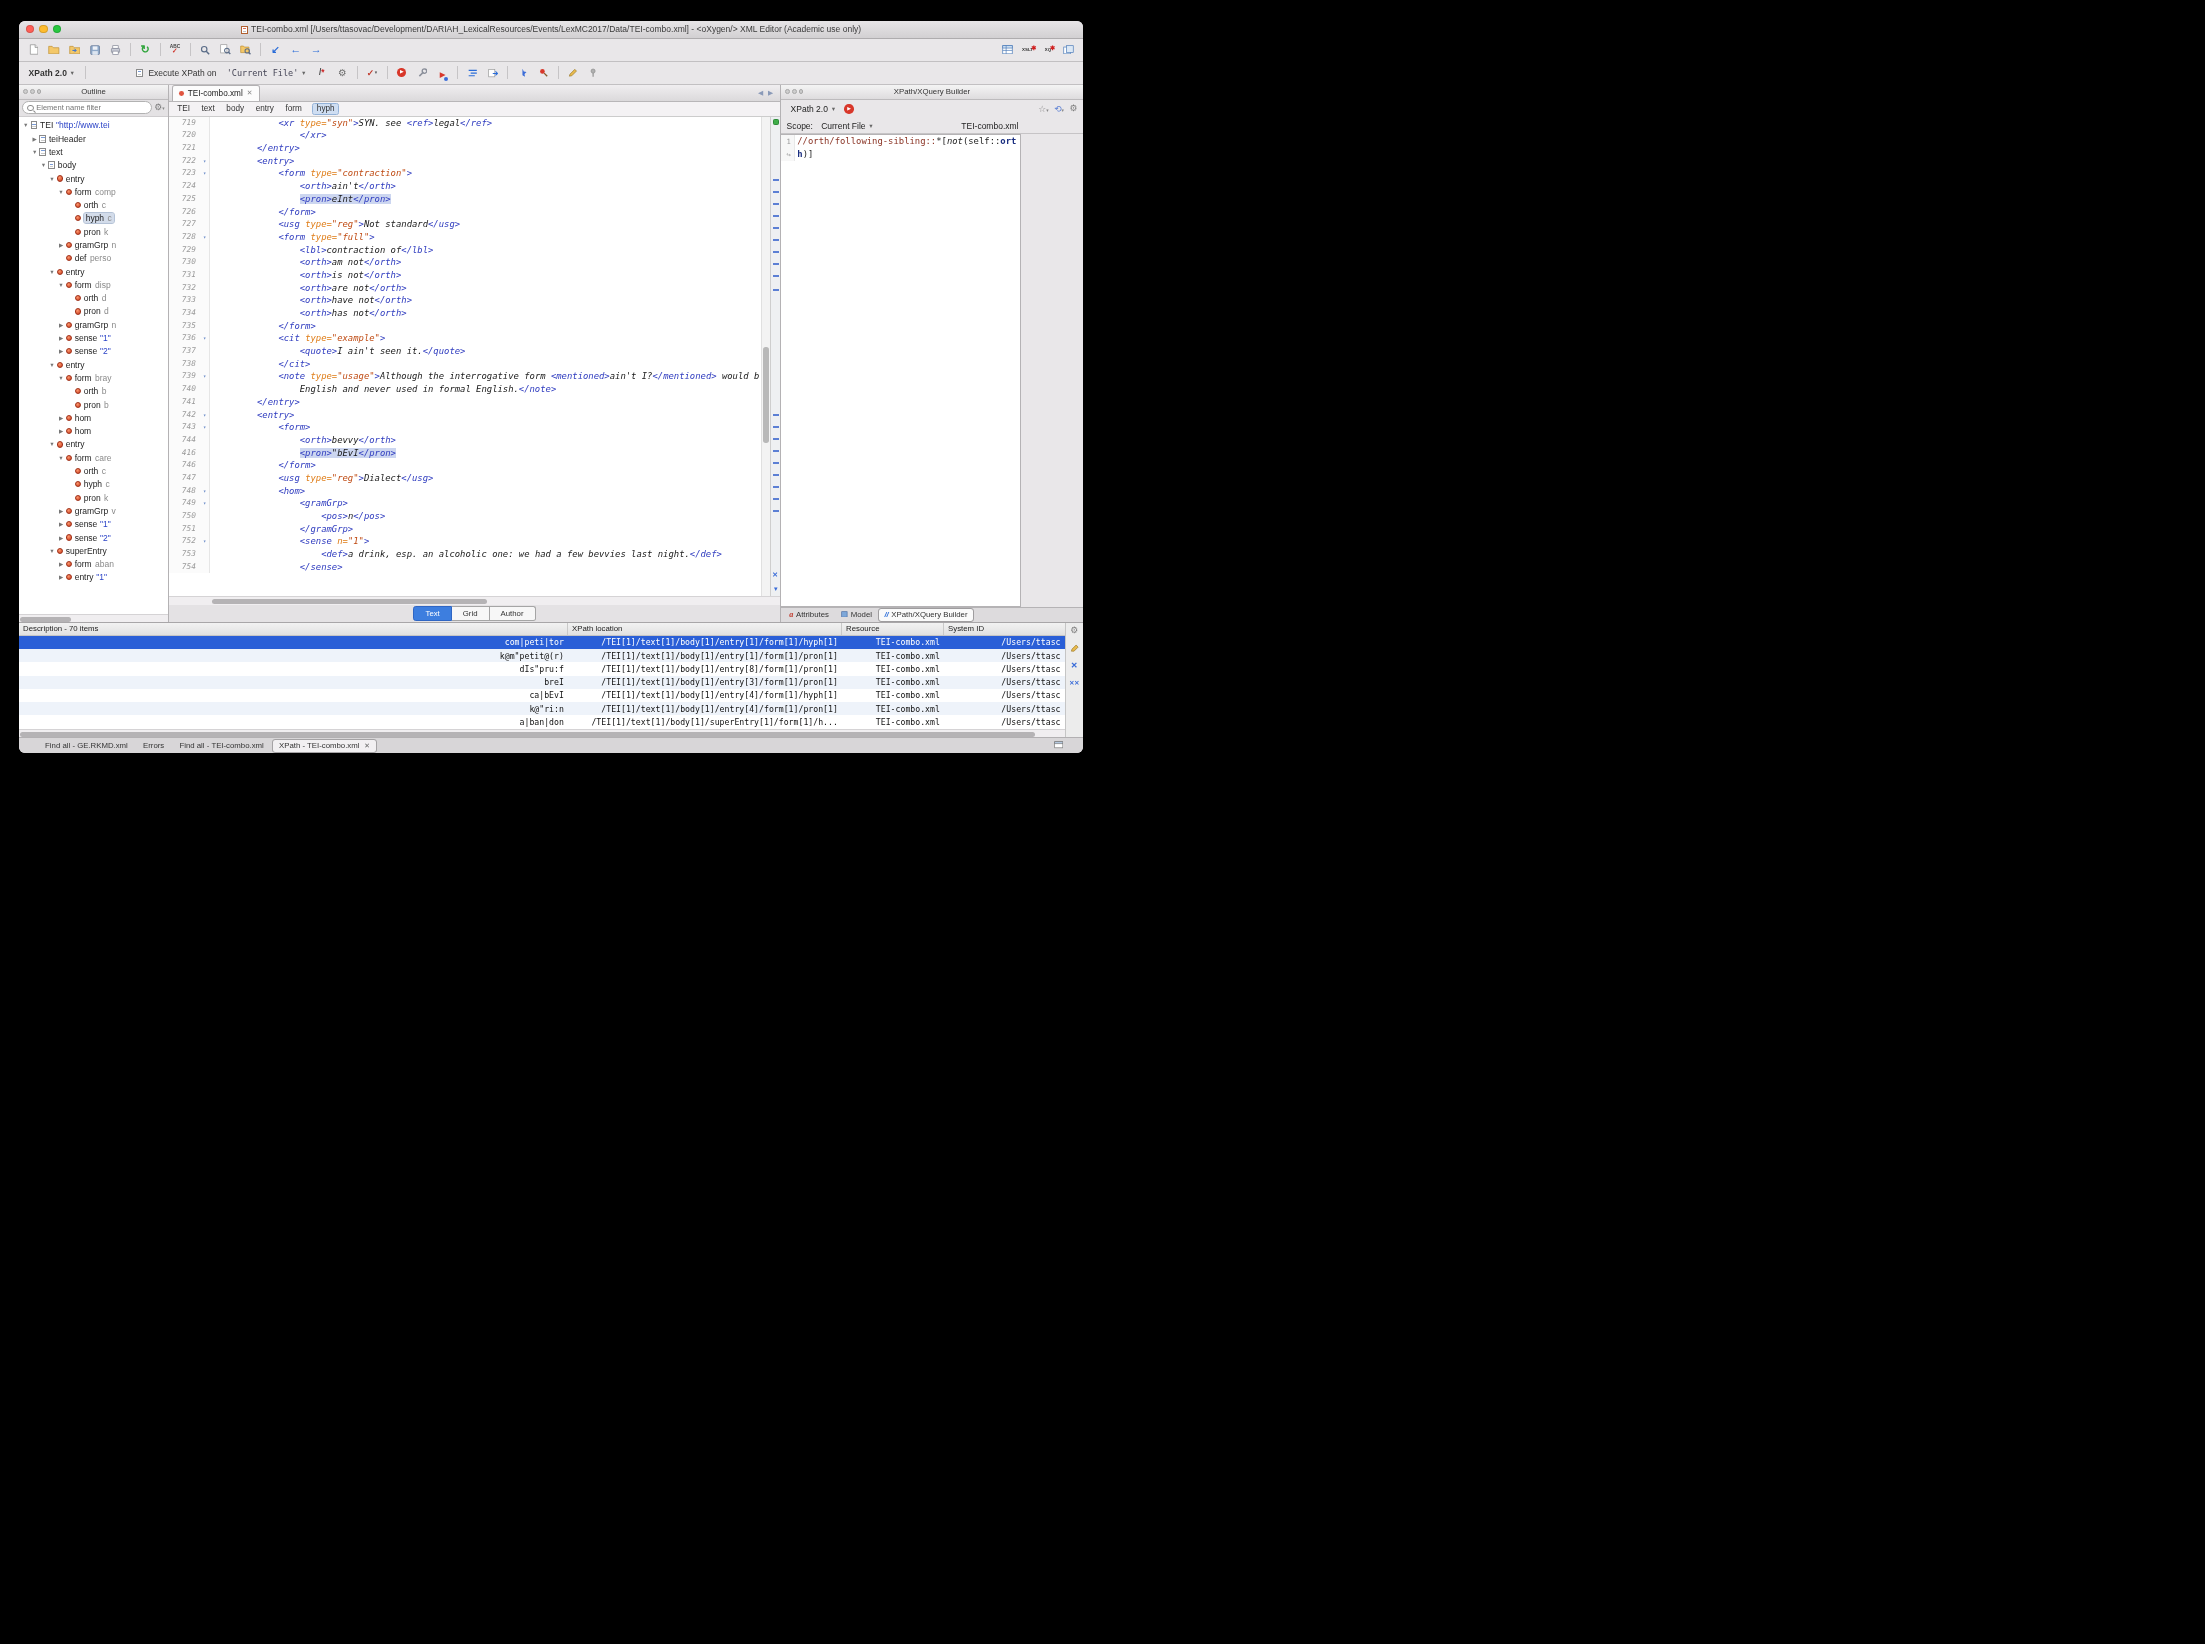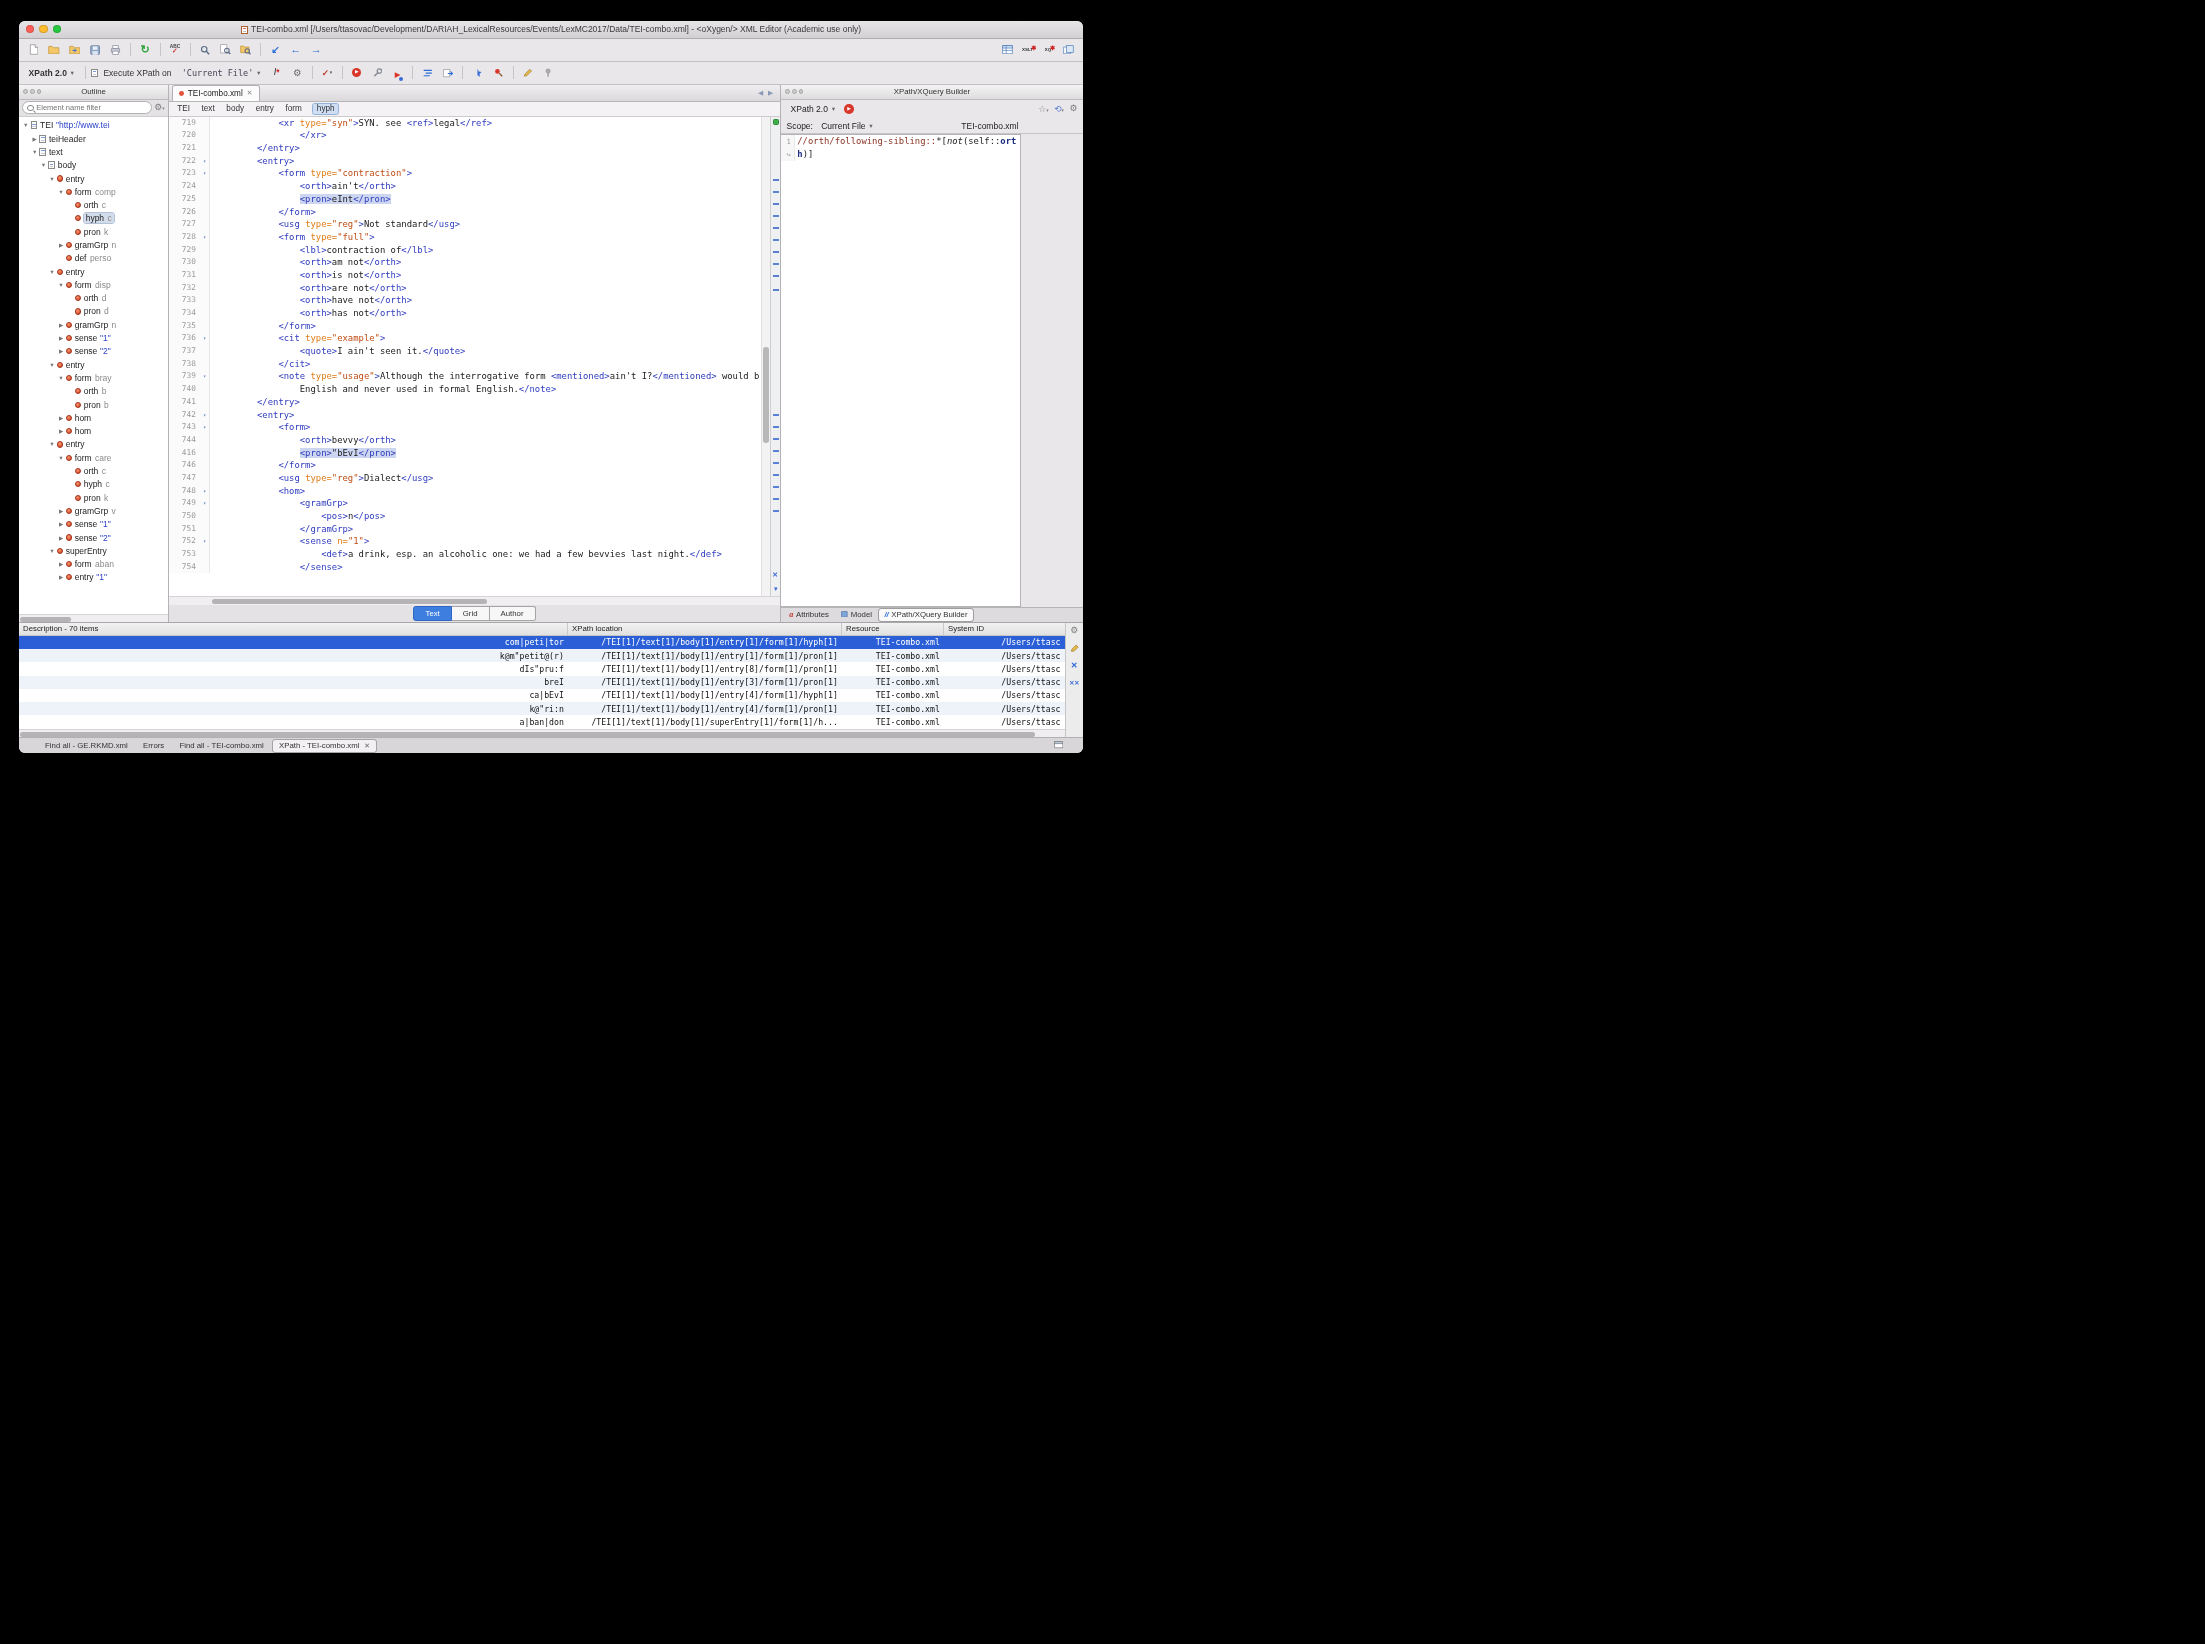--- a/index.html
+++ b/index.html
@@ -26,21 +26,21 @@
              display:flex; align-items:center; padding:0 5.5px; gap:2px; }
   .toolbar1 { height:23px; }
   .toolbar2 { height:23px; font-size:8.5px; color:#333; }
   .tb-btn { border:none; background:transparent; width:18.4px; height:17.7px; display:inline-flex;
             align-items:center; justify-content:center; border-radius:2.7px; }
   .tb-sep { width:0.7px; height:13.6px; background:#c6c4c6; margin:0 3.4px; display:inline-block; }
   .tb-right { margin-left:auto; display:flex; gap:2px; align-items:center; }
   .combo { display:flex; align-items:center; gap:2.7px; padding:1.4px 4.1px; border-radius:2px; }
   .combo .caret { font-size:5.5px; color:#666; }
   .scope-combo-text { font-family:"DejaVu Sans Mono",monospace; color:#445; }
-  .tb-label { display:flex; align-items:center; gap:2.7px; }
+  .tb-label { display:flex; align-items:center; gap:2.7px;margin-left:45px; }
   
   .main { flex:1; display:flex; min-height:0; background:#e2e0e2; }
   .panel-header { height:15px; flex:none; background:linear-gradient(#f4f4f4,#dedcde);
                   border-bottom:0.7px solid #bdbbbd; position:relative;
                   display:flex; align-items:center; justify-content:center;
                   font-size:7.8px; color:#333; }
   .dots { position:absolute; left:4.1px; top:4.8px; display:flex; gap:2px; }
   .dot { width:4.8px; height:4.8px; border-radius:50%; background:#cdcdcd; border:0.7px solid #a8a8a8; }
   
   .outline-panel { width:150px; flex:none; border-right:0.7px solid #b4b2b4; display:flex; flex-direction:column; background:#e9e7e9;}
@@ -76,21 +76,21 @@
   .mod-dot { width:4.8px; height:4.8px; border-radius:50%; flex:none; }
   .tab-close { color:#888; font-size:6.8px; }
   .tab-nav { margin-left:auto; align-self:center; display:flex; gap:4.8px; padding-right:4.1px;
              color:#8a9ab8; font-size:6.8px; }
   .breadcrumb { height:15px; flex:none; background:#f4f2f4; border-bottom:0.7px solid #ccc;
                 display:flex; align-items:center; gap:11.6px; padding:0 8.2px; font-size:8.2px; color:#333; }
   .crumb.active { background:#cfdef2; outline:0.7px solid #93b2d8; border-radius:1.4px; padding:0.7px 3.4px; }
   .code-wrap { flex:1; min-height:0; display:flex; background:#fff; }
   .code-col { flex:1; min-width:0; overflow:hidden; }
   .code-line { height:12.7px; line-height:12.7px; display:flex; white-space:pre;
-               font-family:"DejaVu Sans Mono",monospace; font-size:8.9px; }
+               font-family:"DejaVu Sans Mono",monospace; font-size:8.9px;font-style:italic; }
   .lnum { width:31px; flex:none; text-align:right; padding-right:4.1px; color:#9a9a9a;
           font-size:7.8px; background:#fbfbfb; }
   .foldcol { width:10.2px; flex:none; text-align:center; color:#6b8cc8; font-size:5.5px;
              background:#fbfbfb; border-right:0.7px solid #e6e6e6; }
   .lcontent { padding-left:4.1px; }
   .tk-x { color:#1a1a1a; } .tk-t { color:#2e3bbf; } .tk-a { color:#df7c16; } .tk-q { color:#bf4a12; }
   .hl { background:#ccd6f0; }
   .vscroll { width:8.9px; flex:none; background:#f3f3f3; border-left:0.7px solid #e0e0e0; position:relative;}
   .vthumb { position:absolute; left:1.4px; width:6.1px; background:#b8b8b8; border-radius:2.7px; }
   .ruler { width:10.2px; flex:none; background:#eef0f2; border-left:0.7px solid #cecece; position:relative;}

